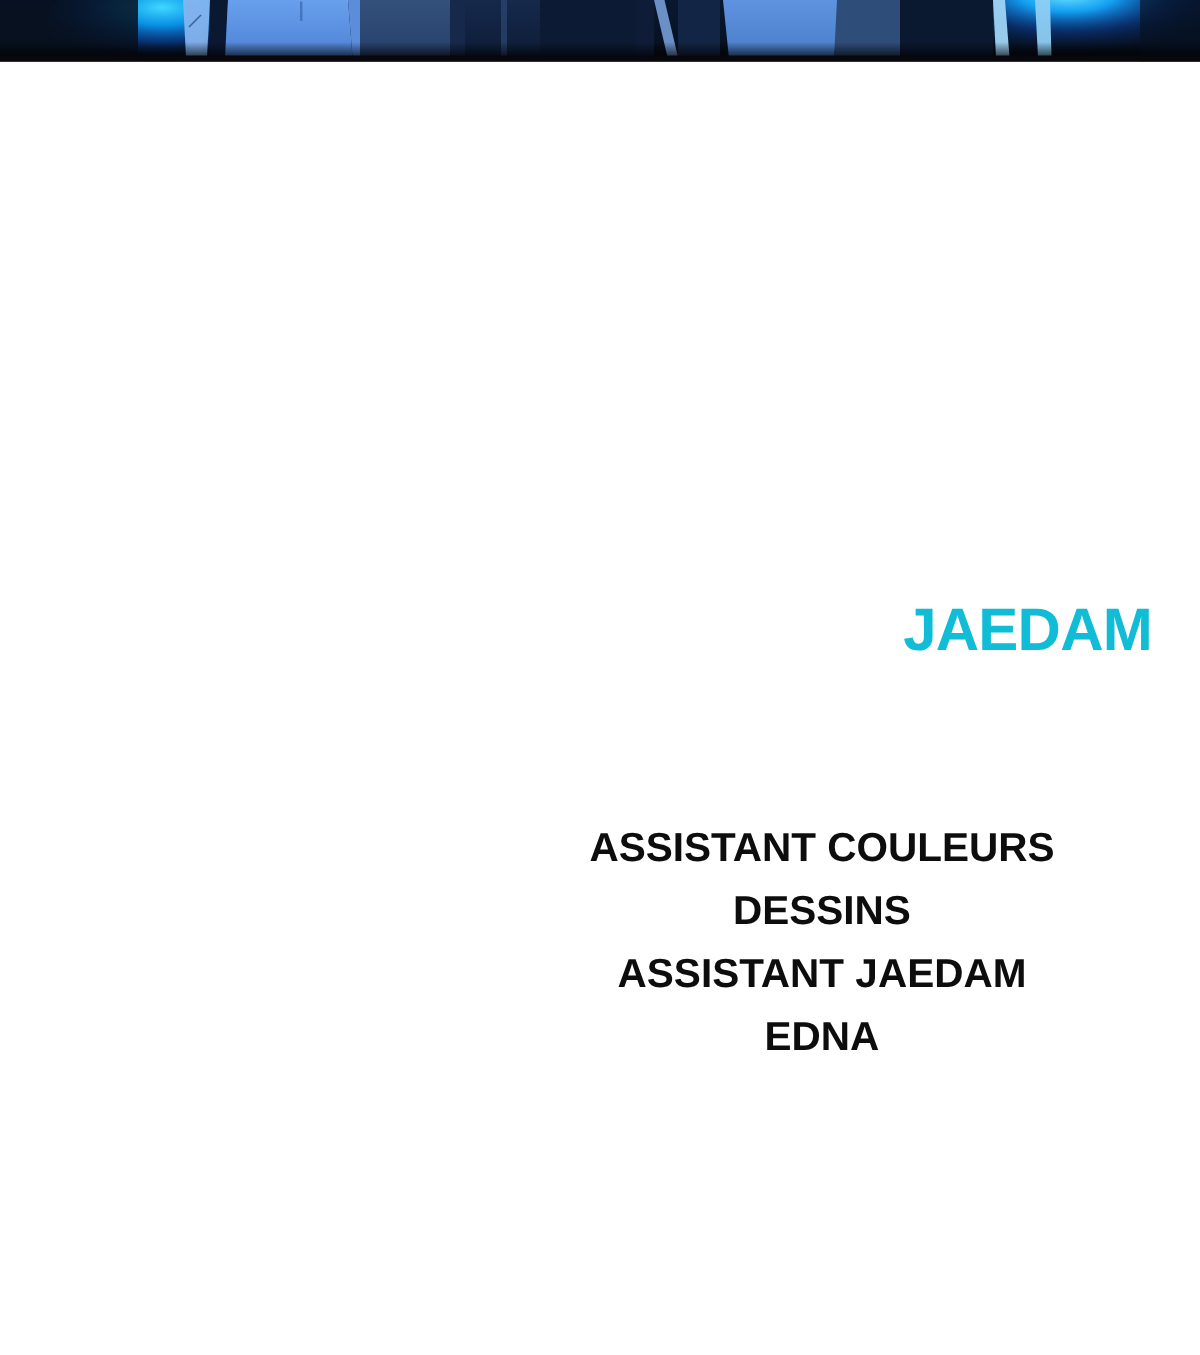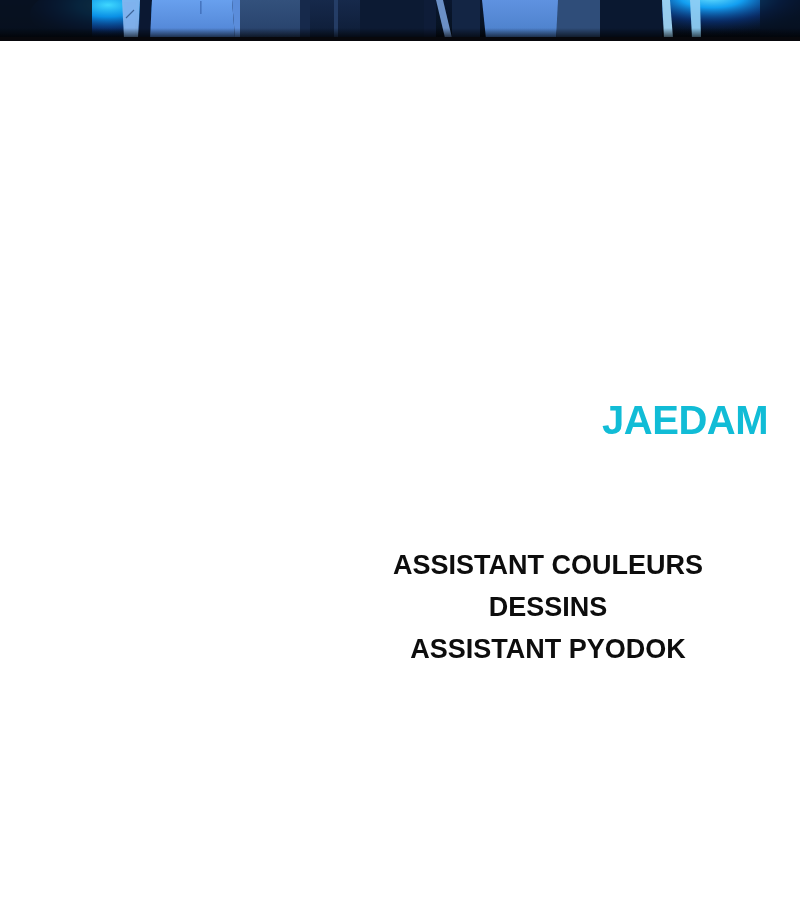--- a/index.html
+++ b/index.html
@@ -186,18 +186,19 @@
     <div class="strip-baseline"></div>
   </div>
 
   <div class="credits">
 
     <div class="studio-name">JAEDAM</div>
 
     <ul class="credit-list">
       <li class="credit-line">ASSISTANT COULEURS</li>
       <li class="credit-line">DESSINS</li>
-      <li class="credit-line">ASSISTANT PYODOK</li>
+      <li class="credit-line">ASSISTANT JAEDAM</li>
+      <li class="credit-line">EDNA</li>
     </ul>
 
   </div>
 
 </div>
 
 </body></html>

